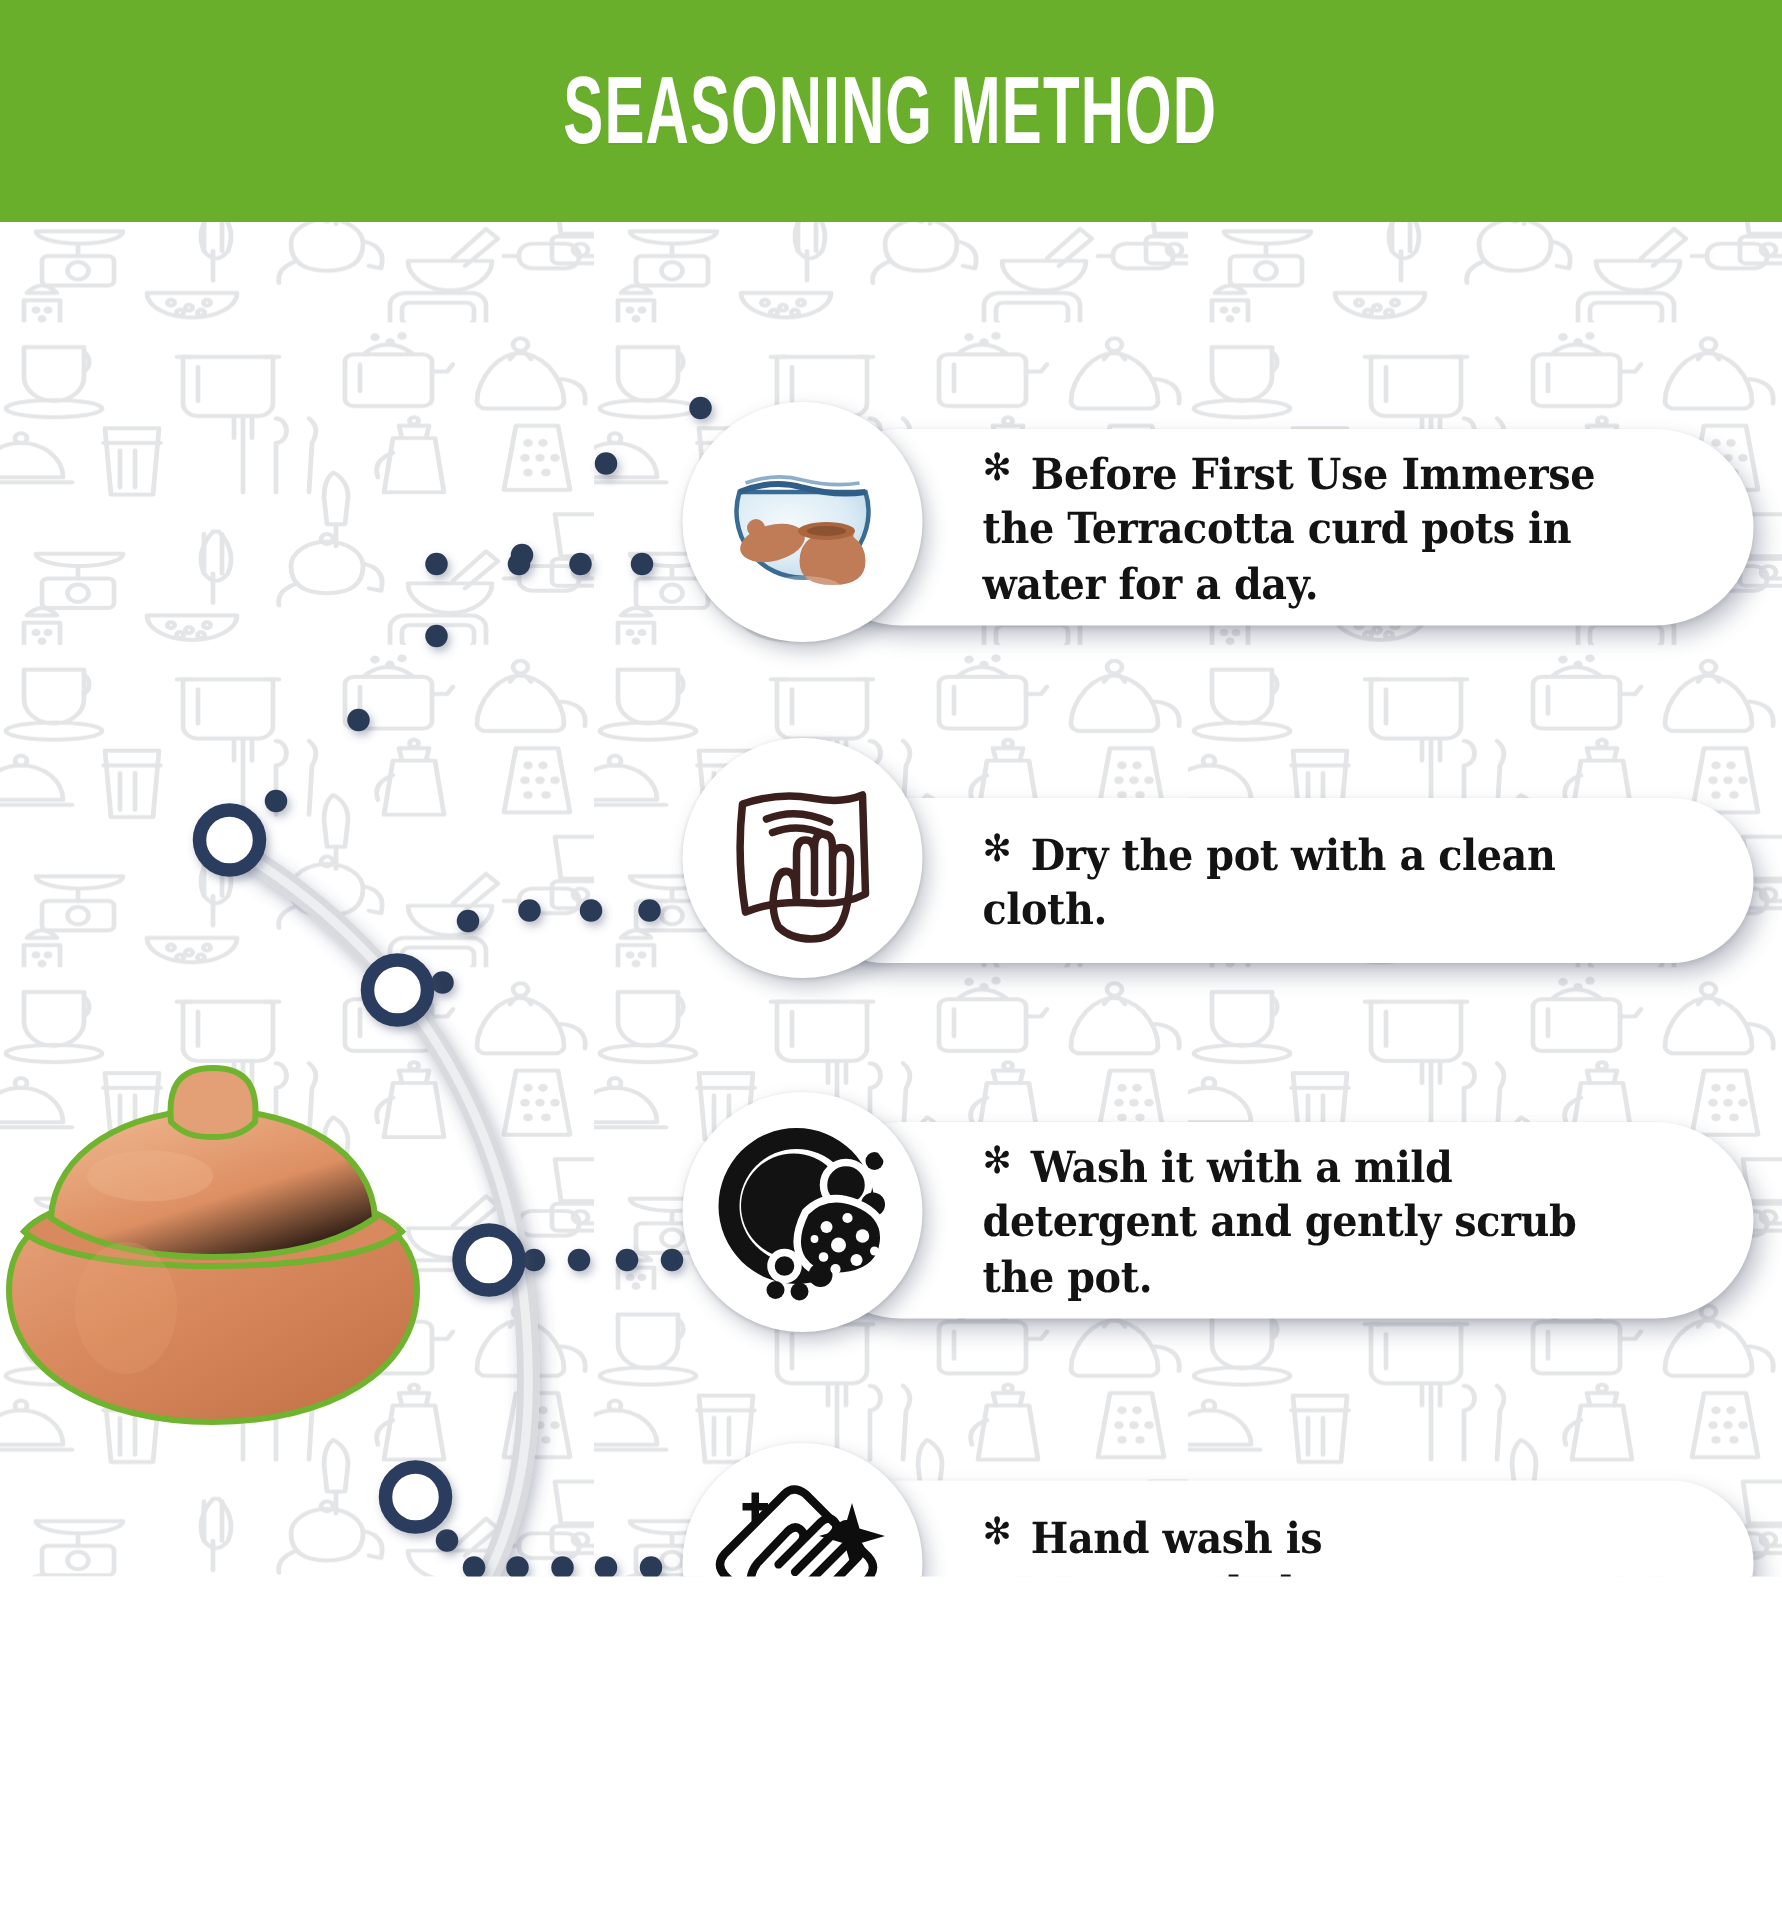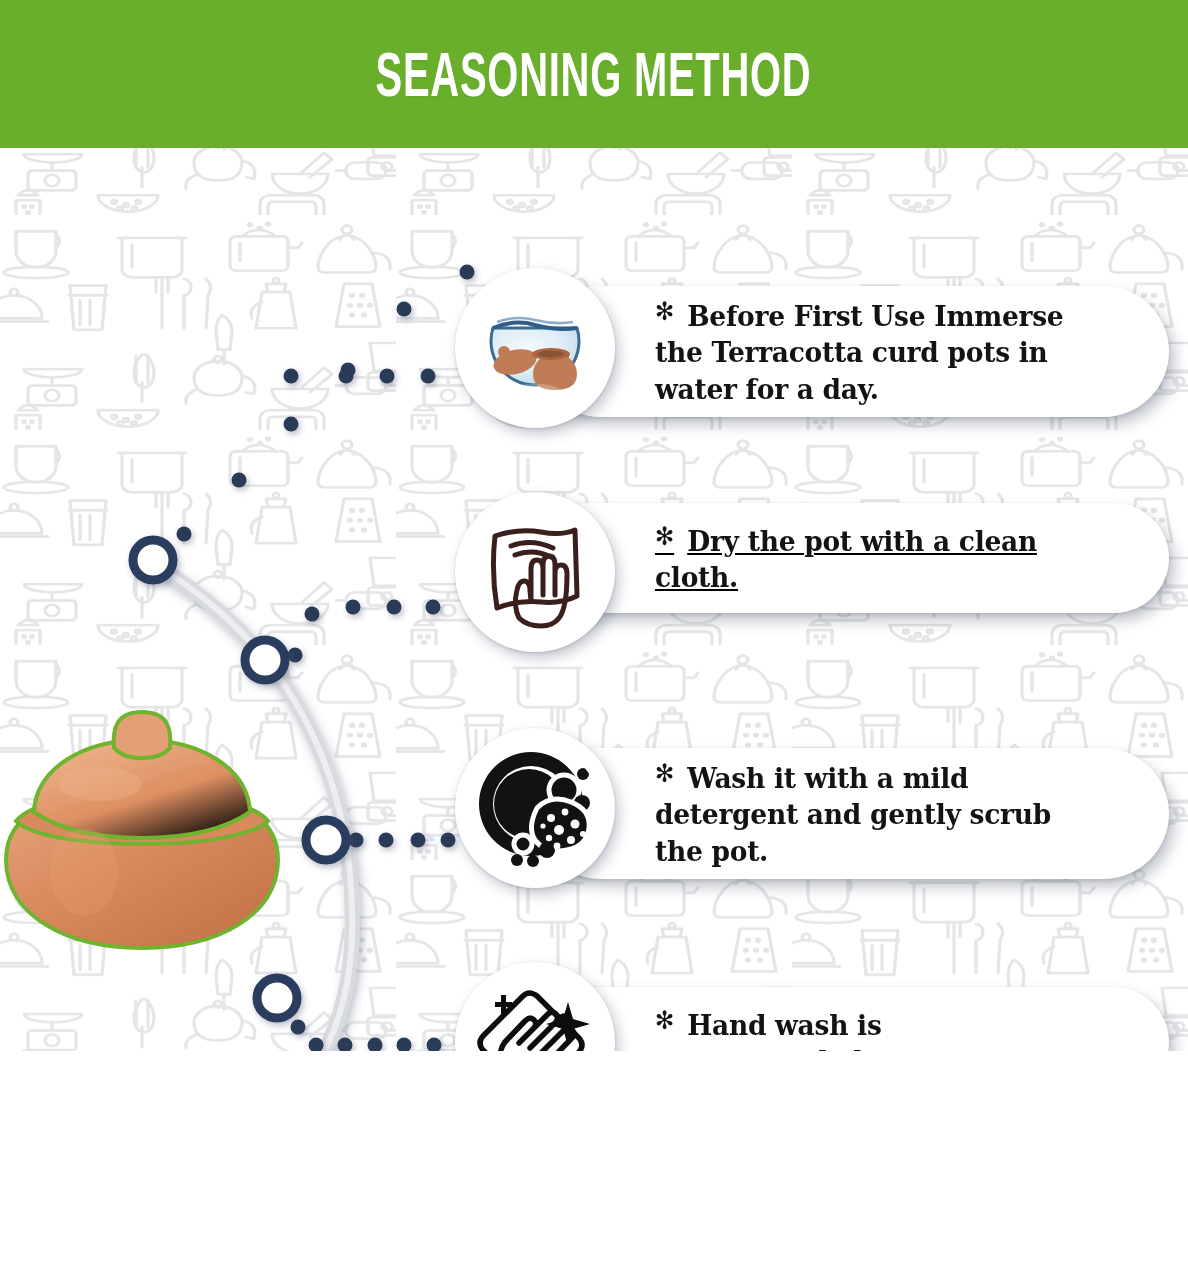--- a/index.html
+++ b/index.html
@@ -73,21 +73,21 @@
     left:80px;
     background:#ffffff;
     border-radius:80px;
     box-shadow:6px 8px 14px rgba(60,70,95,.30), 0 2px 4px rgba(0,0,0,.12);
     display:flex;align-items:center;
     padding:10px 40px 10px 120px;
     box-sizing:border-box;
     justify-content:flex-end;
   }
   .pill-1{width:634px;min-height:124px;top:18px;}
-  .pill-2{width:634px;min-height:110px;top:11px;text-decoration:underline;}
+  .pill-2{width:634px;min-height:110px;top:40px;}
   .pill-3{width:634px;min-height:118px;top:20px;}
   .pill-4{width:634px;min-height:110px;top:25px;}
 
   .pill-text{
     font-family:"DejaVu Serif", serif;
     font-weight:bold;
     color:#131313;
     font-size:28.5px;
     line-height:1.28;
     letter-spacing:-0.3px;

